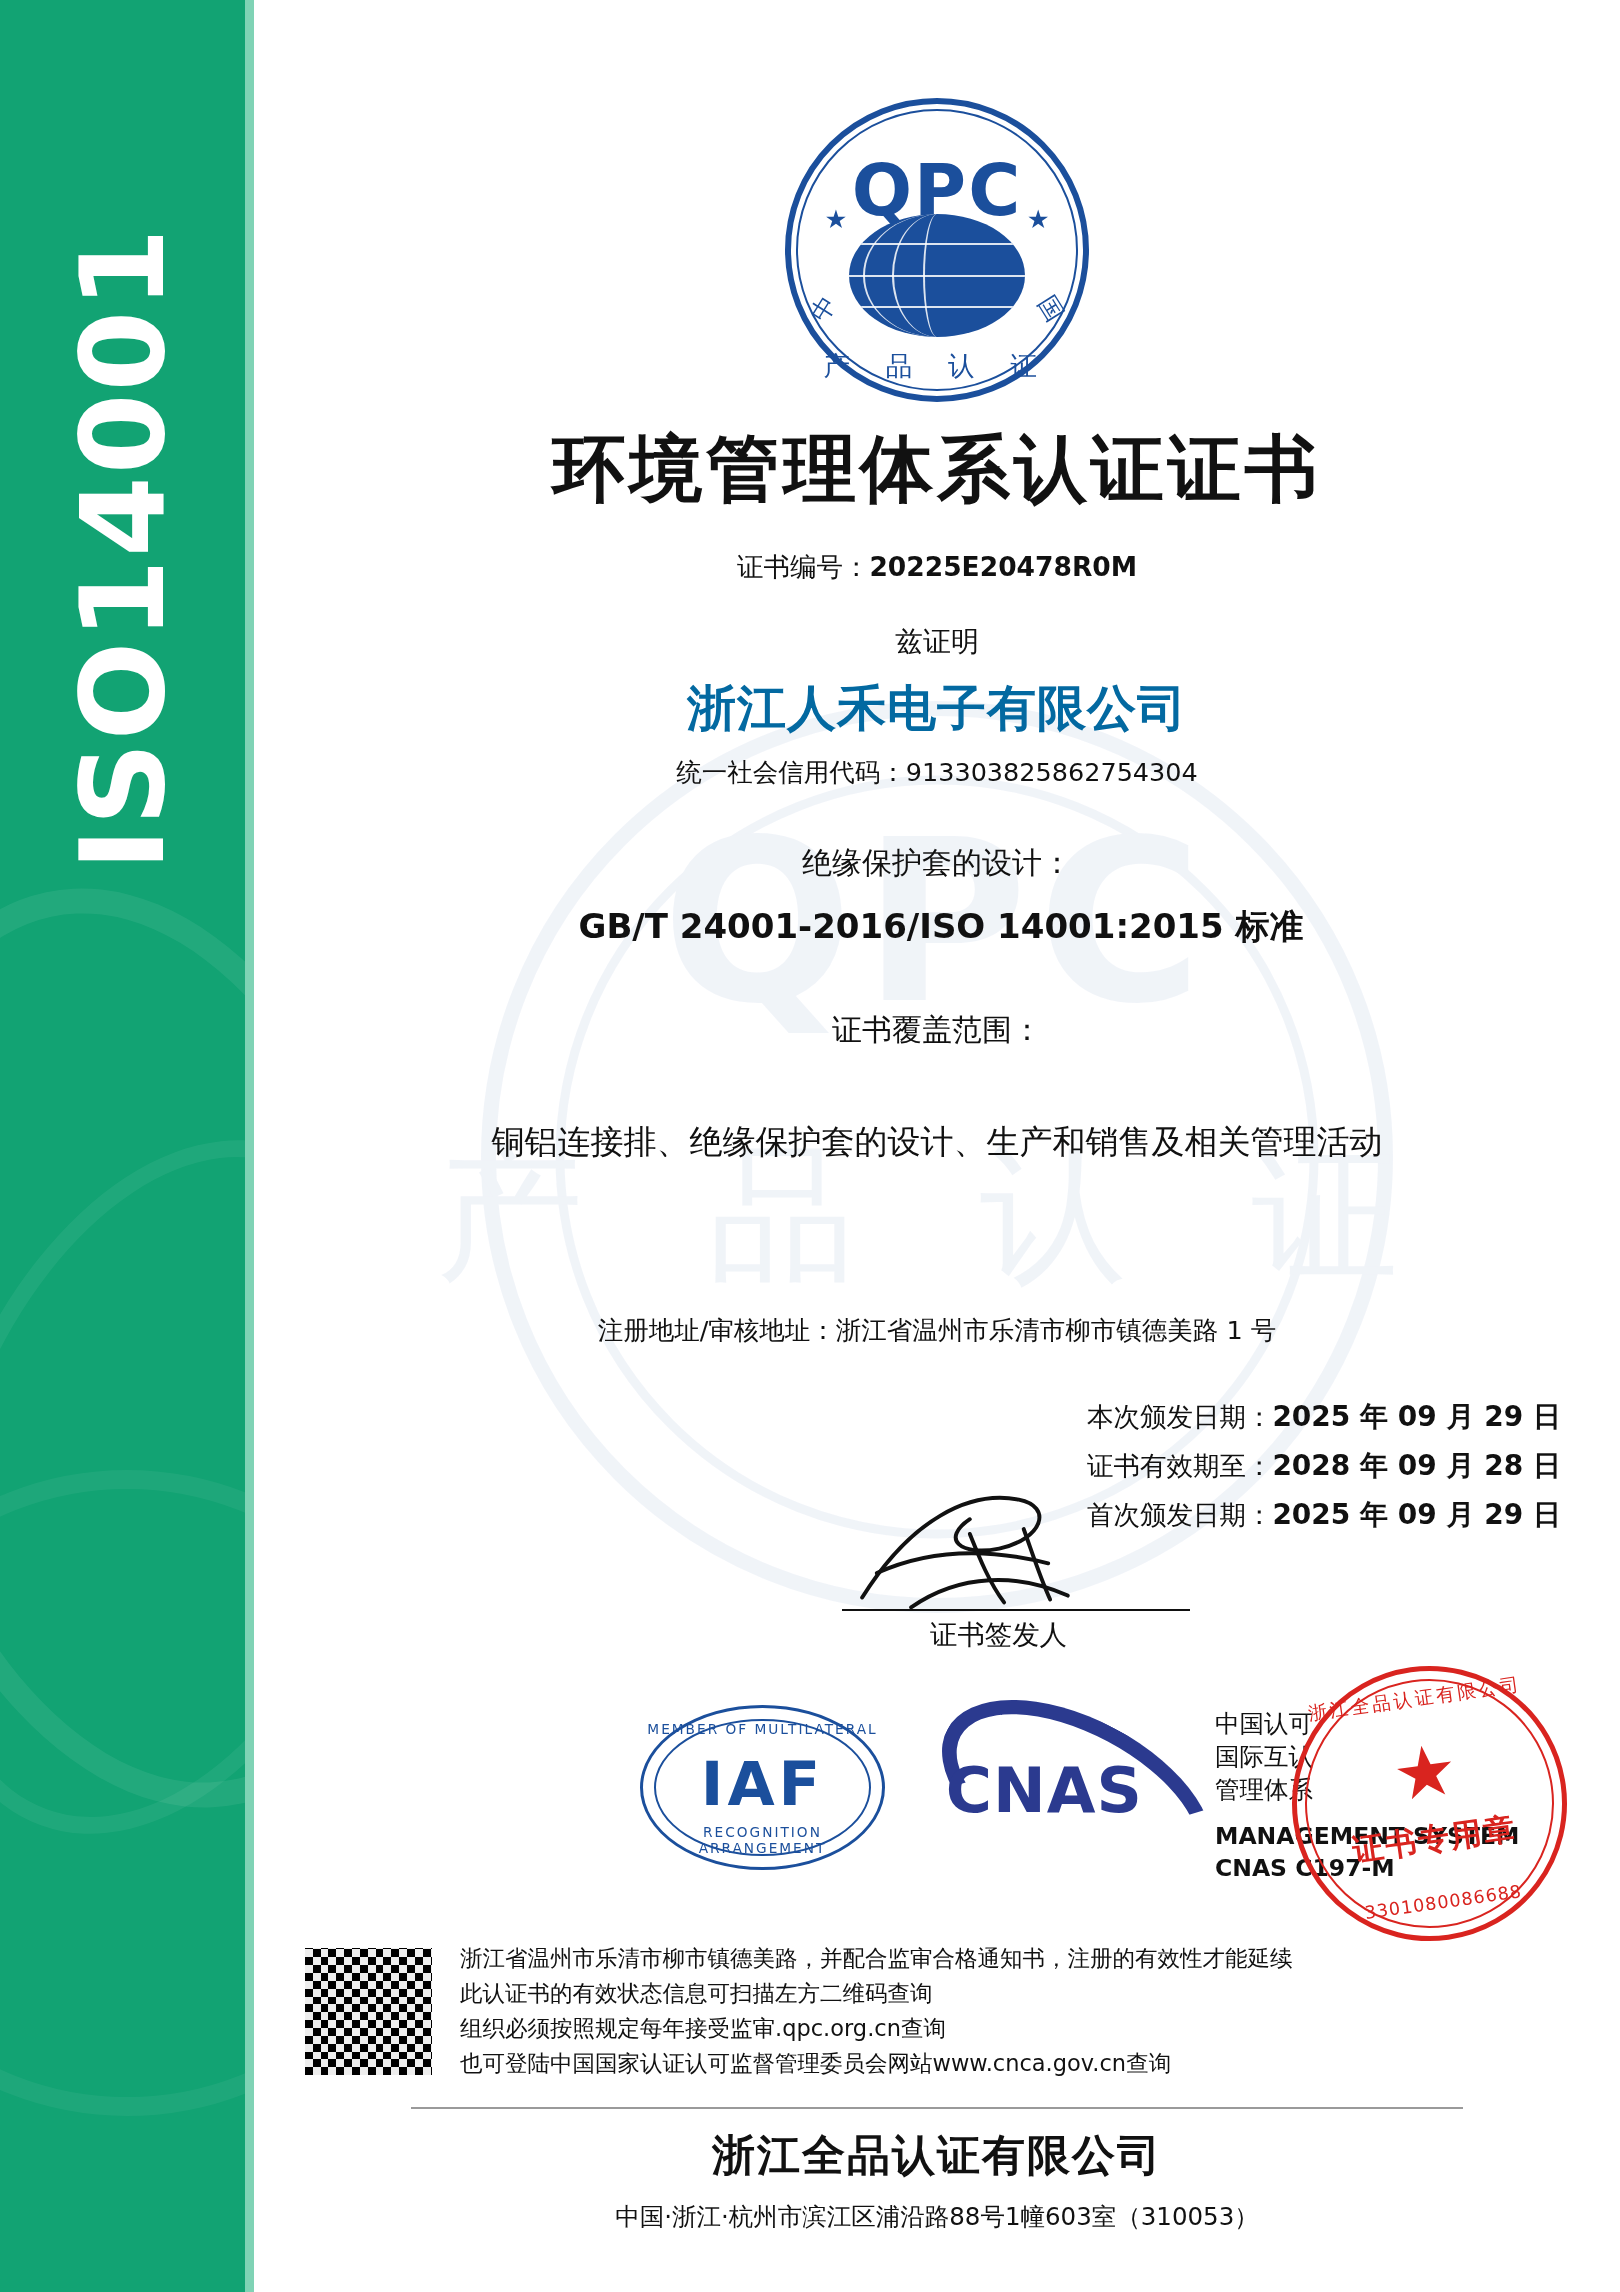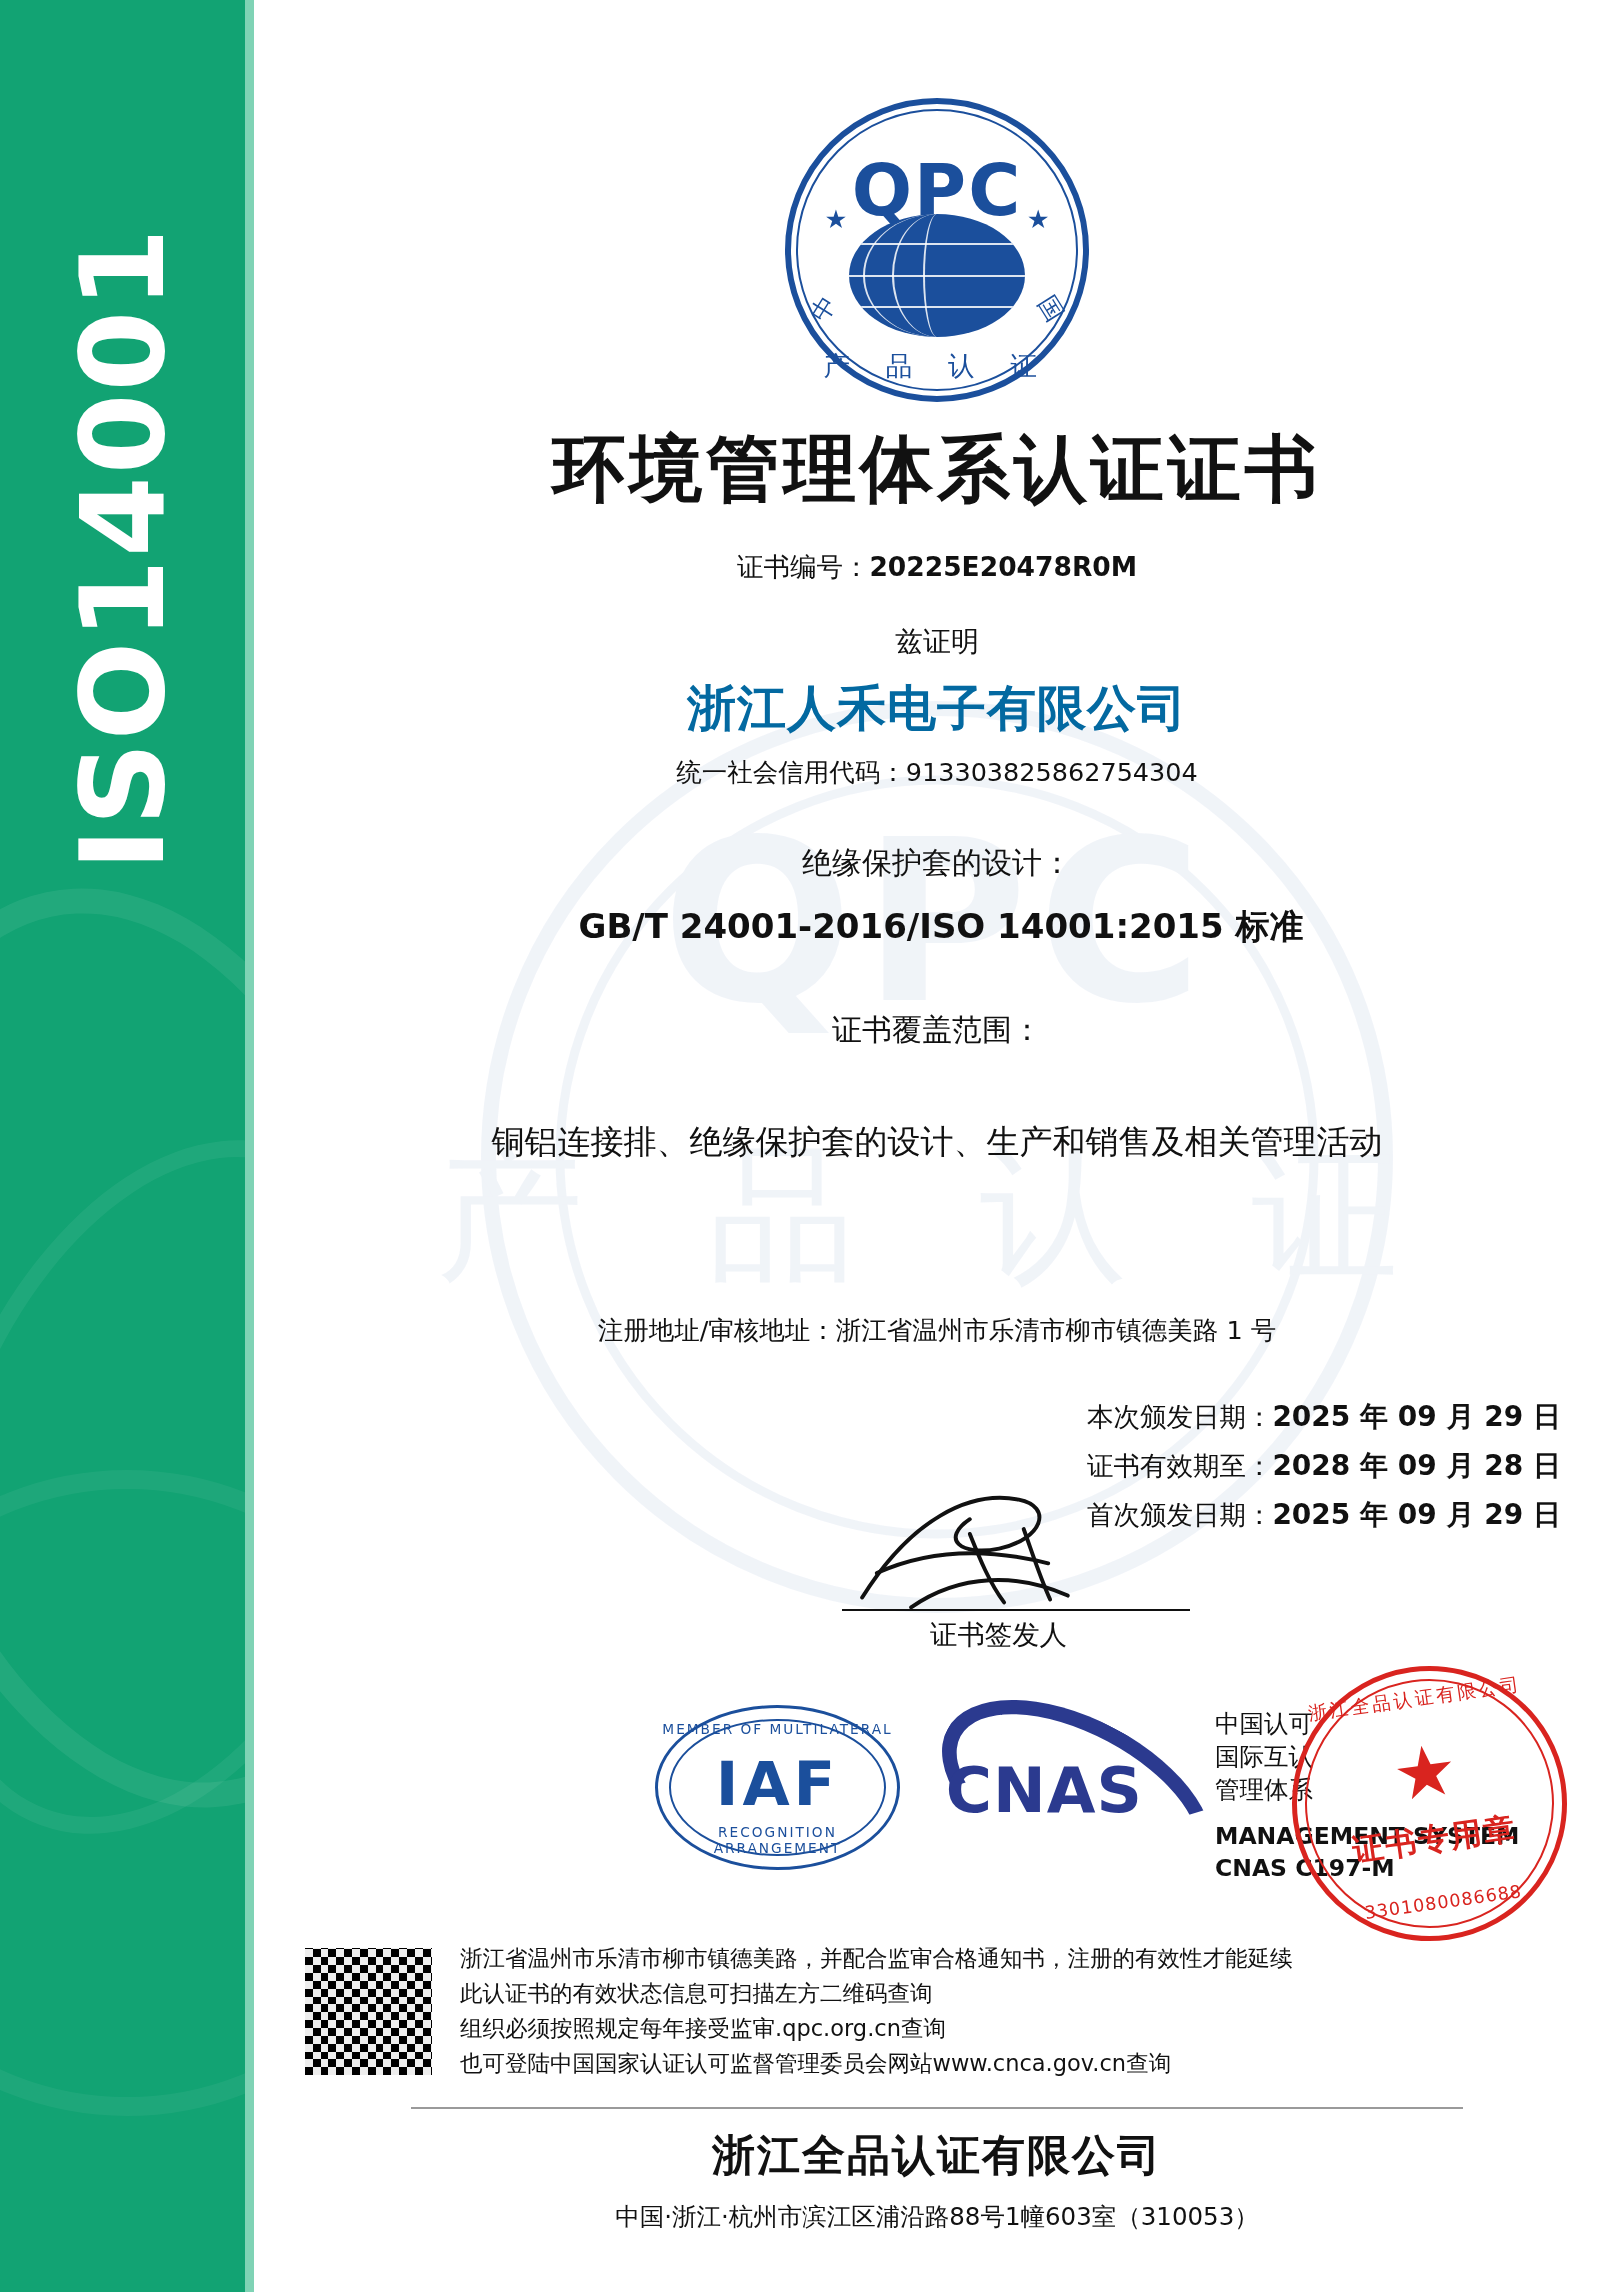--- a/index.html
+++ b/index.html
@@ -387,21 +387,21 @@
   
   .accred-row {
     position: absolute;
     left: 49px;
     top: 1705px;
     width: 1235px;
     height: 196px;
   }
   .iaf {
     position: absolute;
-    left: 352px;
+    left: 337px;
     top: 0;
     width: 245px;
     height: 165px;
   }
   .iaf .ellipse {
     position: absolute;
     inset: 0;
     border-radius: 50%;
     border: 3.9px solid #1b4f9c;
     background: #ffffff;

